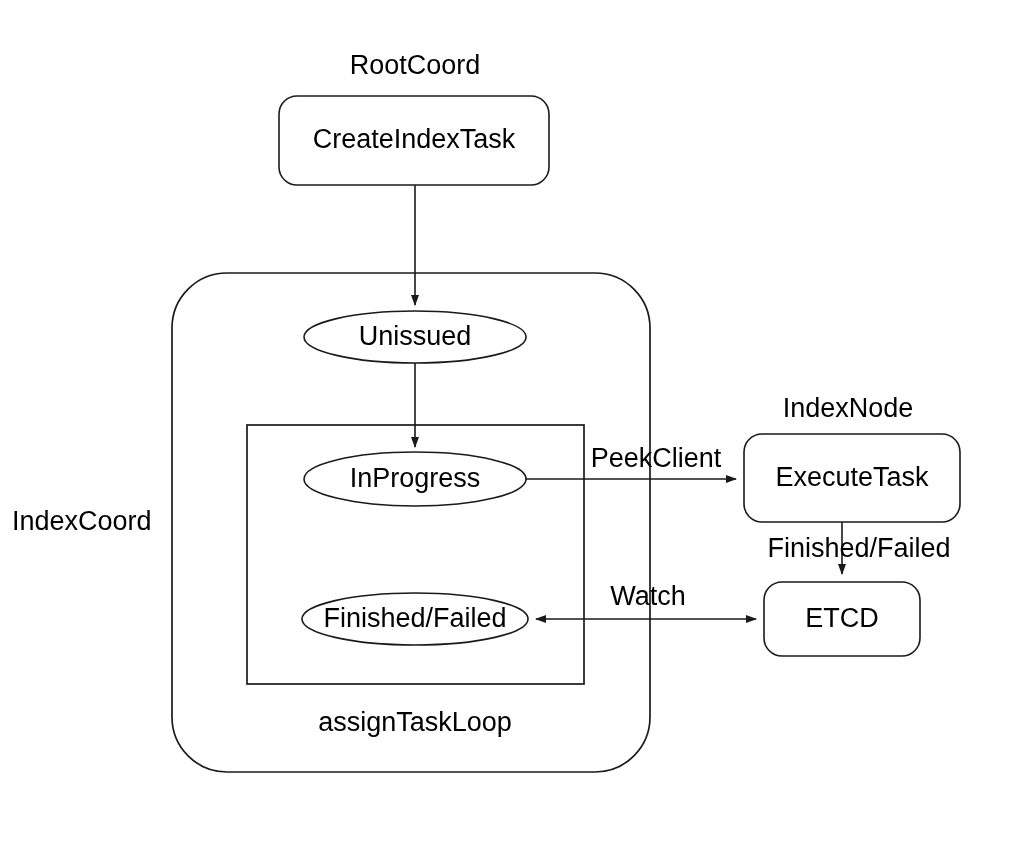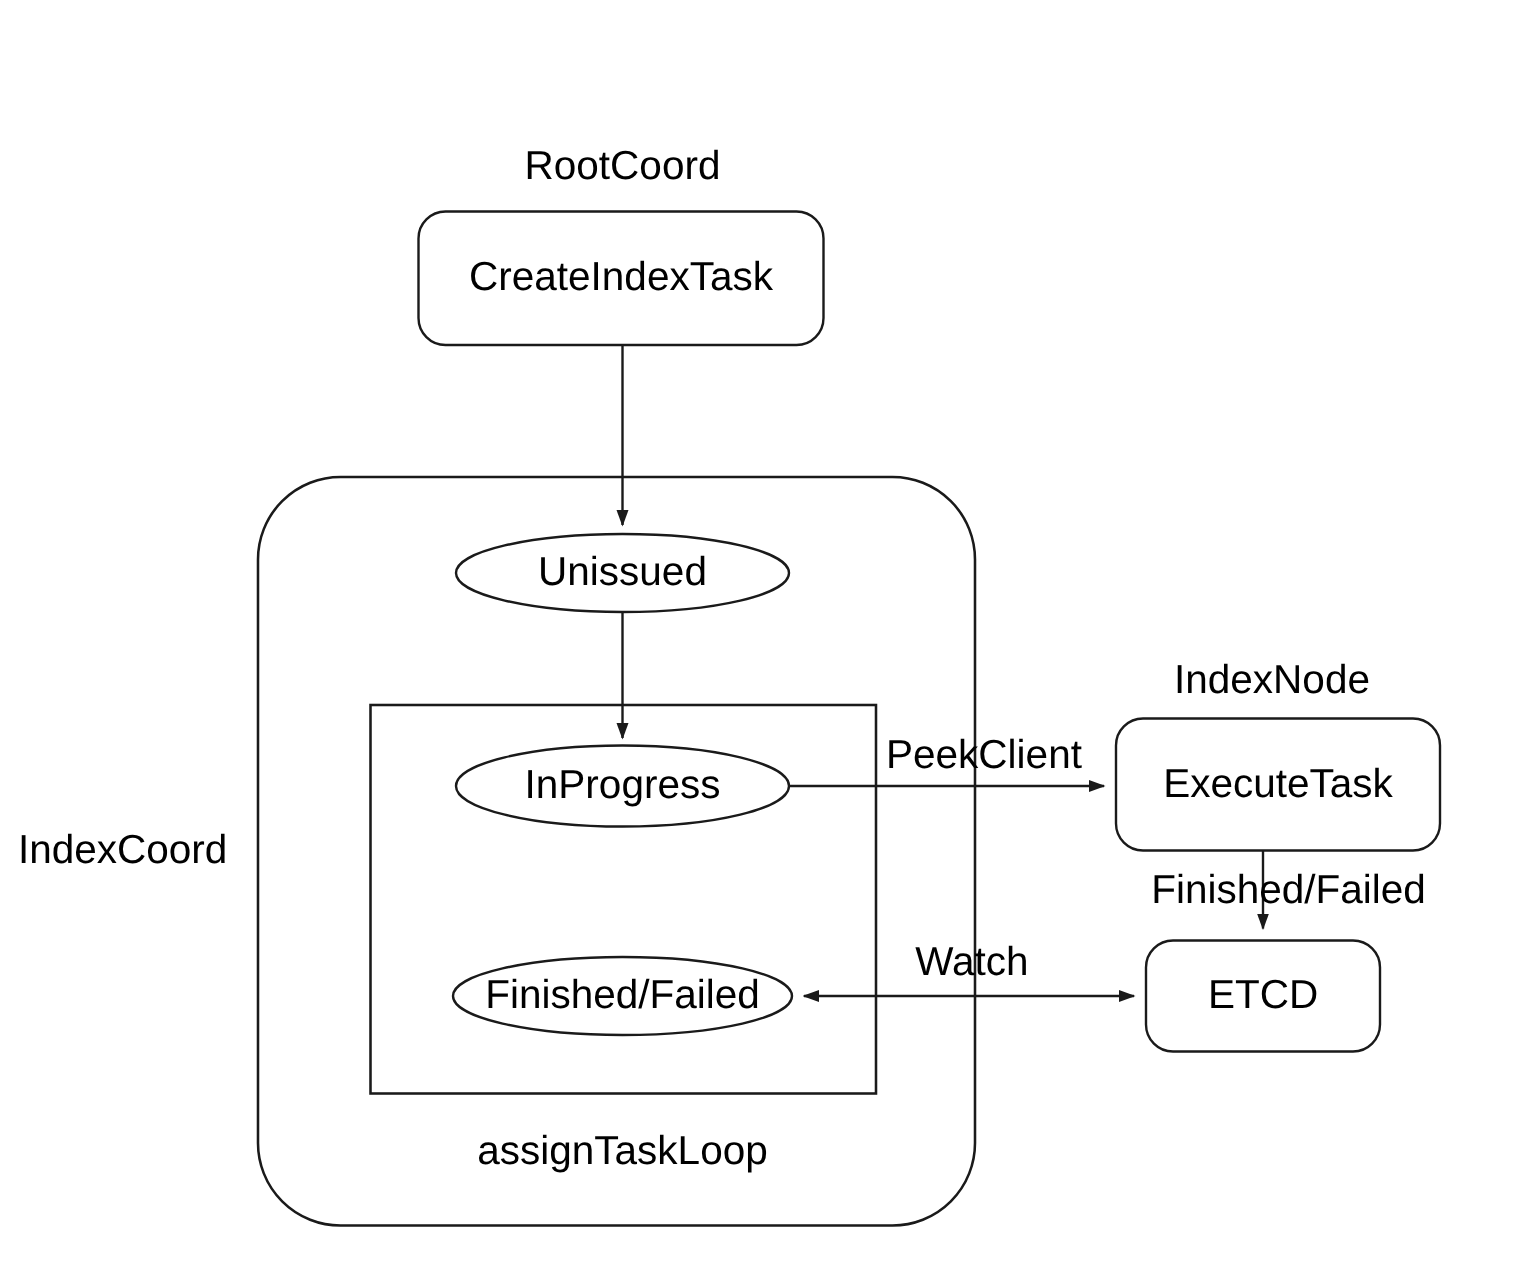--- a/index.html
+++ b/index.html
@@ -11,21 +11,20 @@
     width: 1014px;
     height: 848px;
     font-family: "Liberation Sans", sans-serif;
     overflow: hidden;
   }
   #diagram-root {
     position: relative;
     width: 1014px;
     height: 626px;
     background: #ffffff;
-    margin-top: 45px;
   }
   svg.diagram {
     display: block;
     width: 1014px;
     height: 848px;
   }
   .shape-stroke {
     fill: #ffffff;
     stroke: #1a1a1a;
     stroke-width: 1.6;

